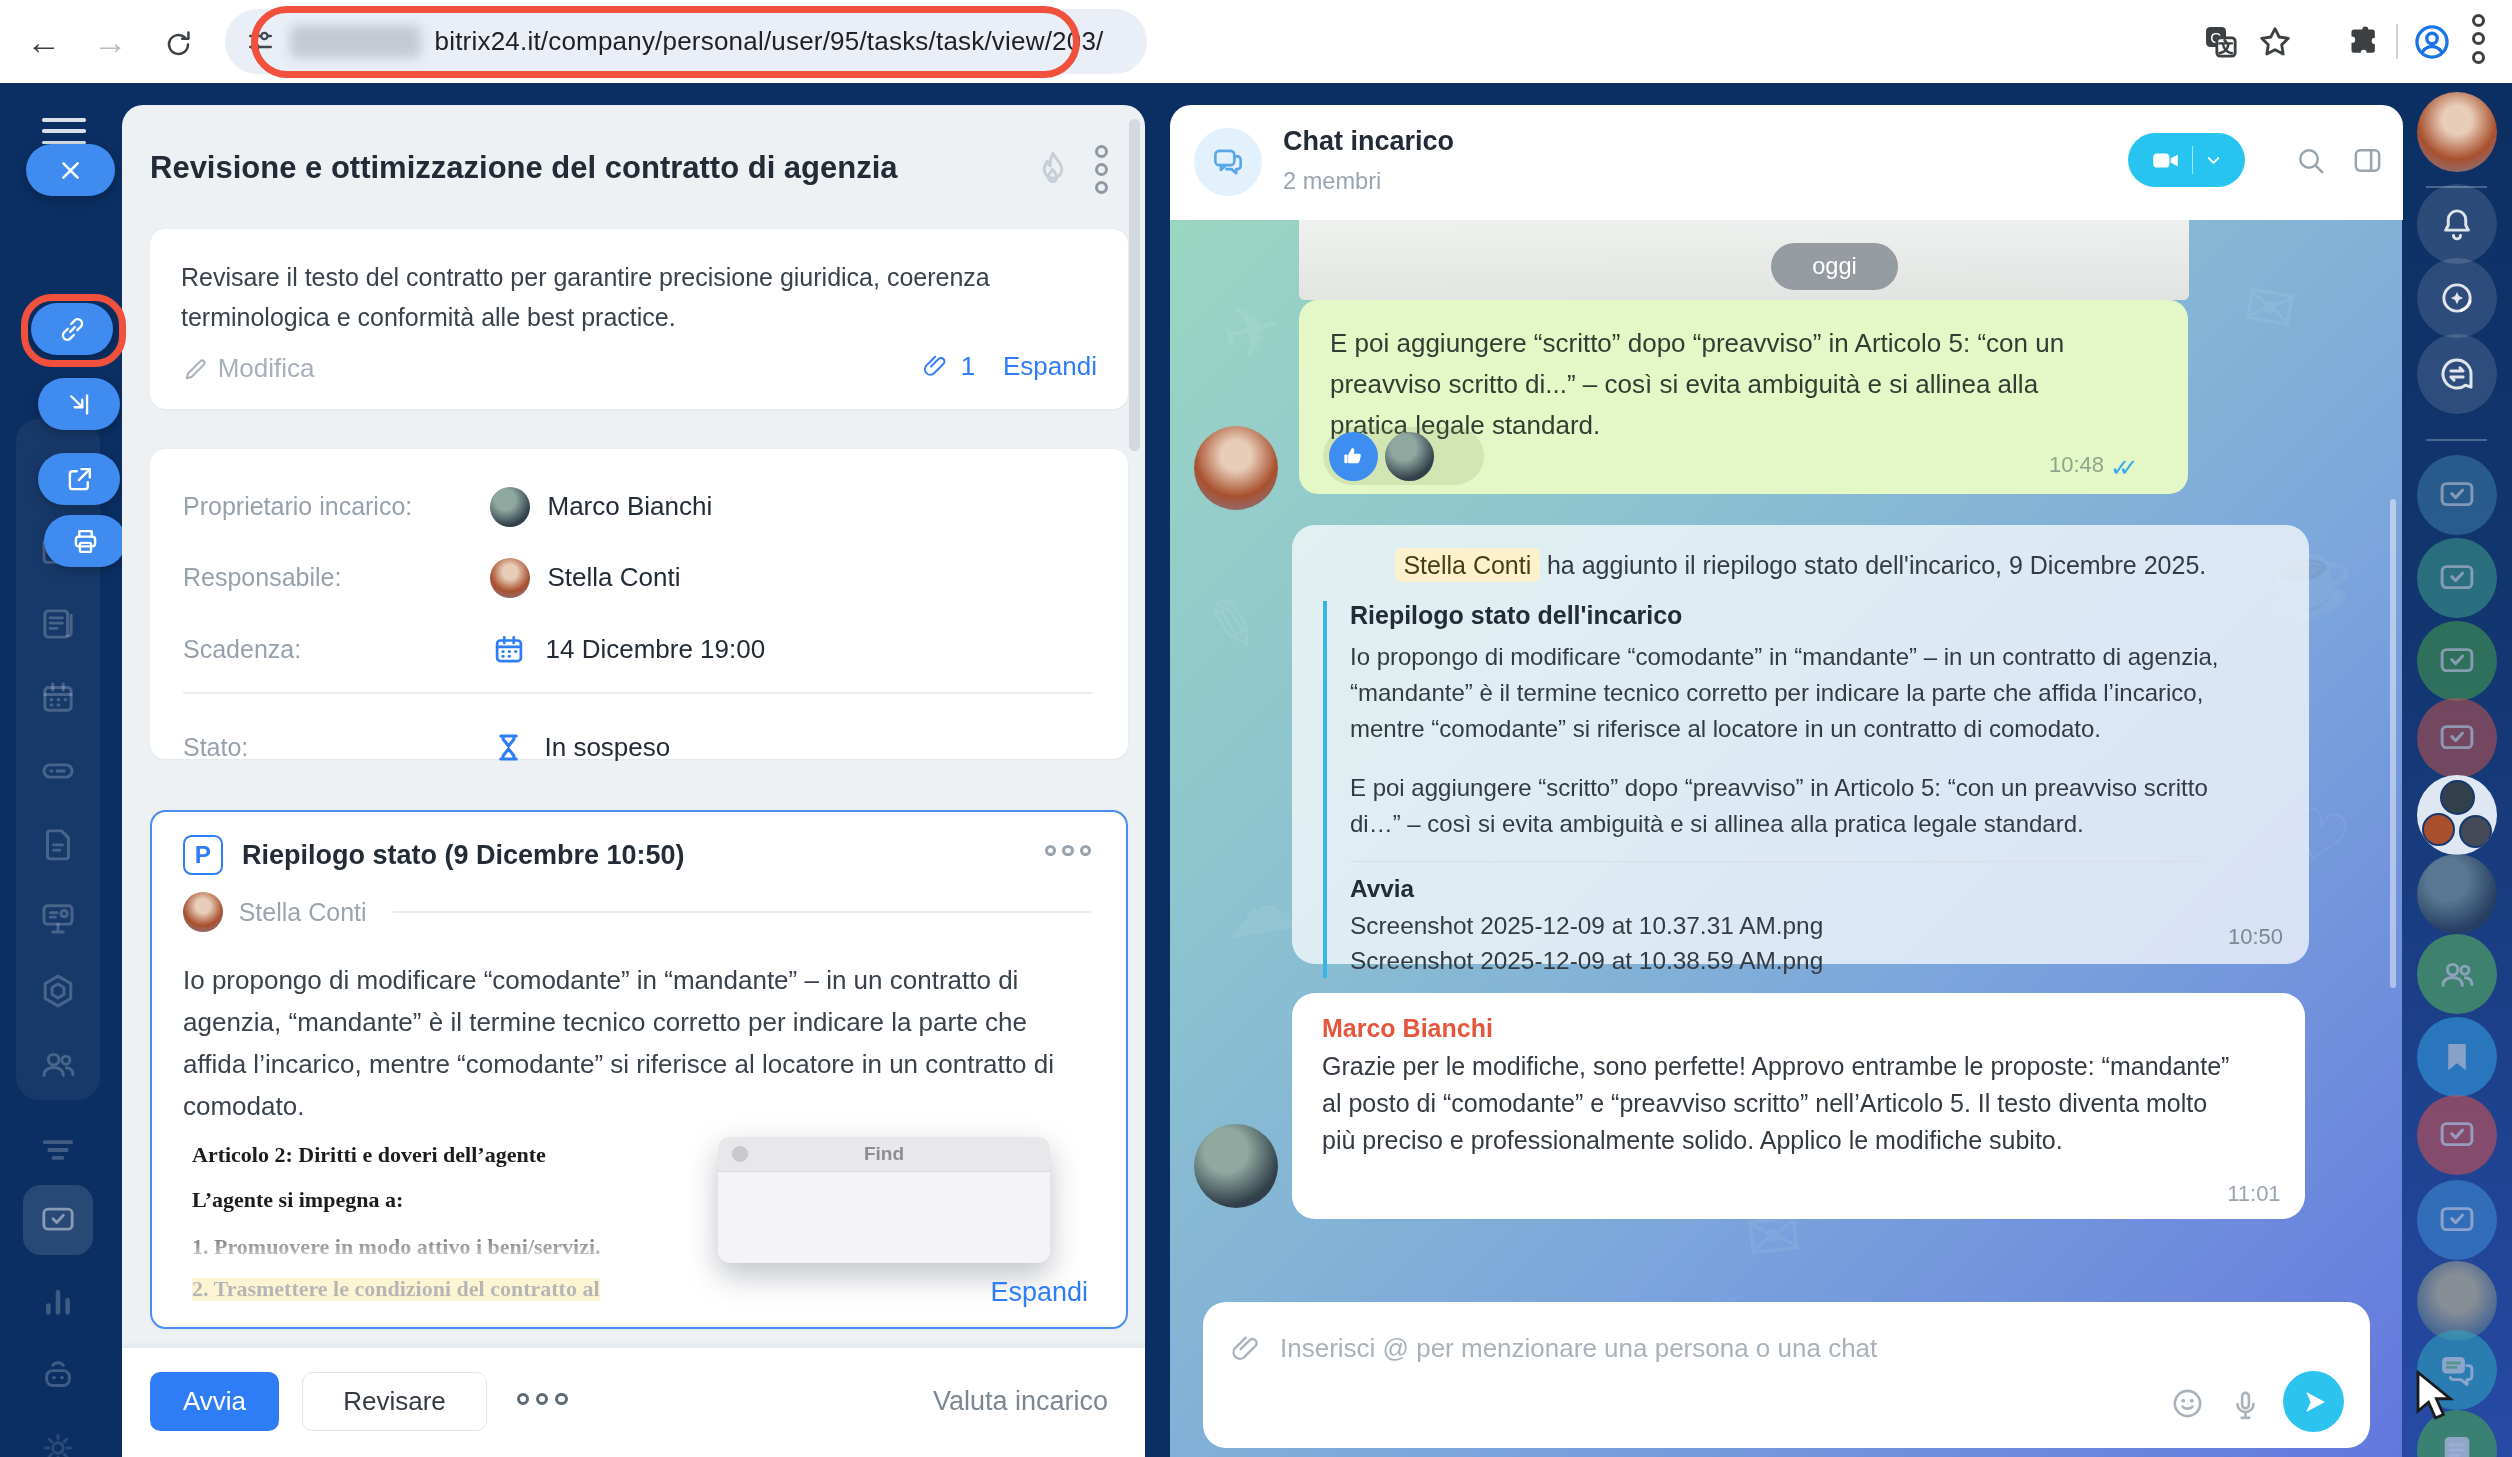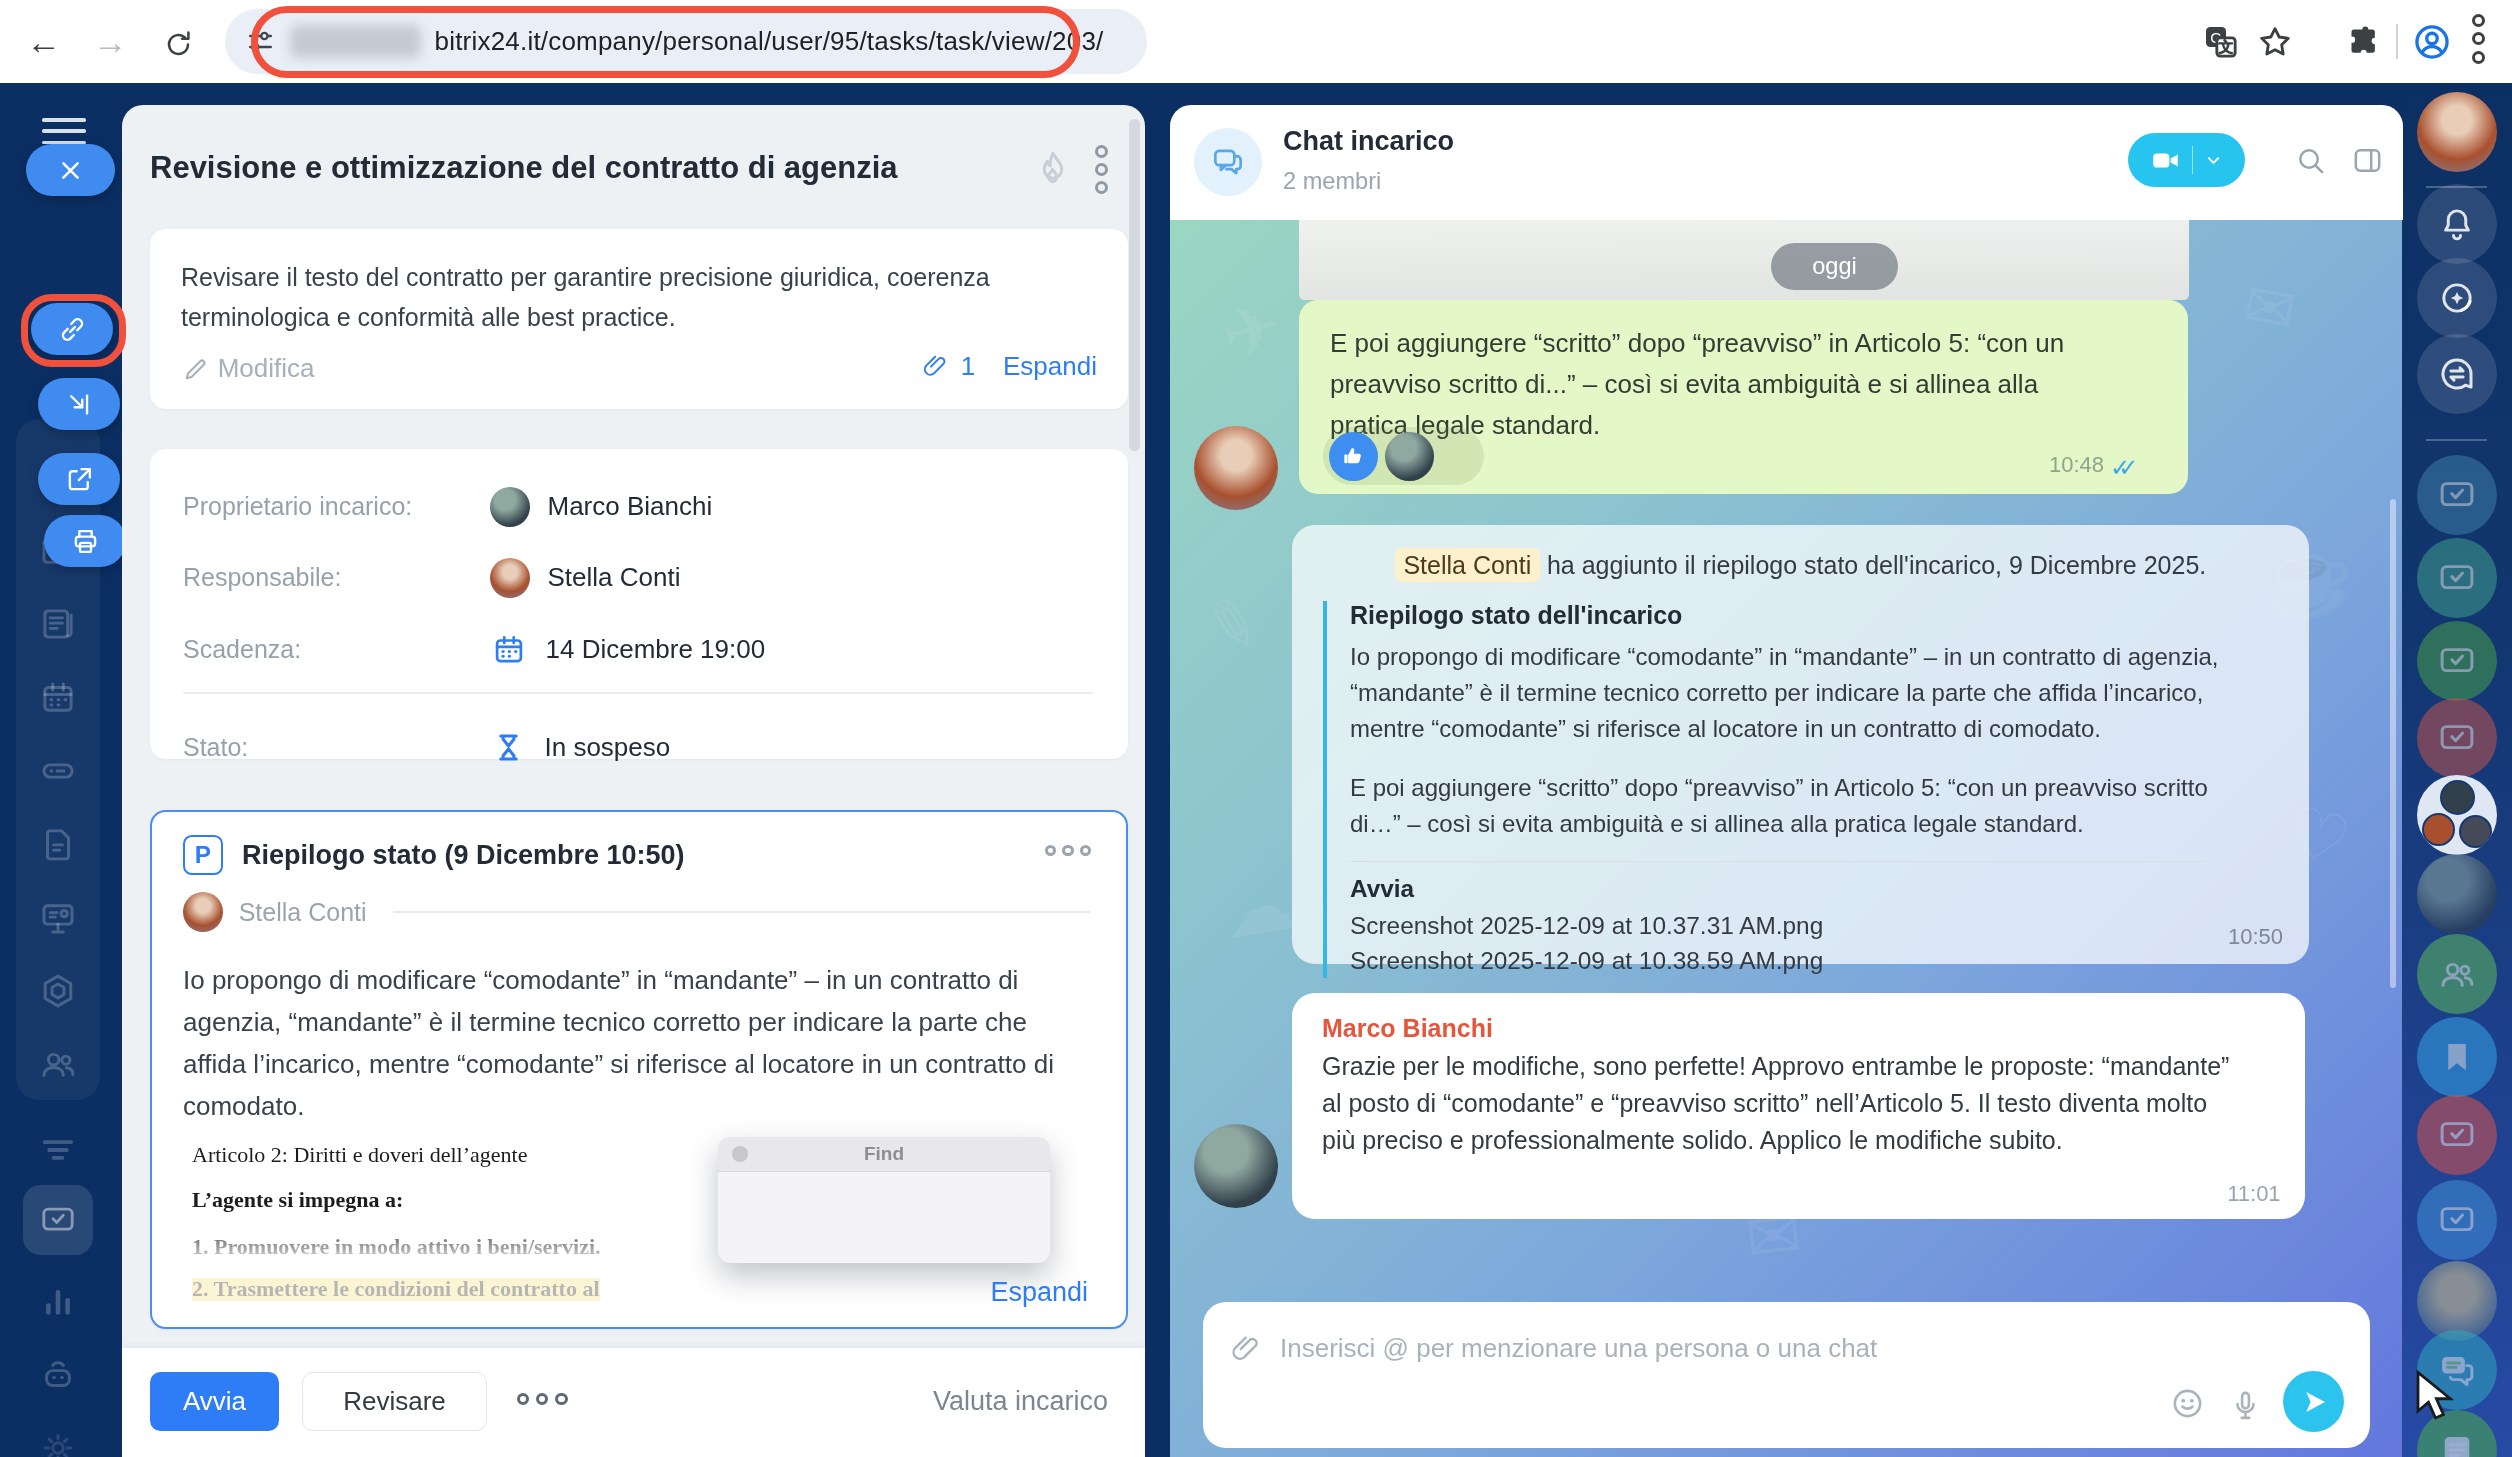--- a/index.html
+++ b/index.html
@@ -70,21 +70,21 @@
   .riep-head { position:absolute; left:31px; top:23px; display:flex; align-items:center; gap:19px; }
   .p-badge { width:40px; height:40px; border:2.6px solid #2f7df6; border-radius:8.7px; color:#2f7df6; font-weight:700; font-size:24.4px; display:flex; align-items:center; justify-content:center; }
   .riep-title { font-size:27px; font-weight:700; color:#222b36; }
   .kebab-h { position:absolute; right:35px; top:33px; display:flex; gap:6.1px; cursor:pointer; }
   .kebab-h i { width:11.3px; height:11.3px; border:3.1px solid #9aa4ae; border-radius:50%; }
   .riep-author { position:absolute; left:31px; top:80px; display:flex; align-items:center; gap:15.7px; width:908px; }
   .riep-author .name { font-size:25px; color:#9aa4ae; }
   .riep-author .line { flex:1; height:1.7px; background:#e7ebef; margin-left:10.5px; }
   .riep-para { position:absolute; left:31px; top:147px; width:912px; font-size:26px; line-height:42px; color:#39424c; }
   .doc-preview { position:absolute; left:40px; top:330px; width:899px; height:131px; font-family:"Liberation Serif", serif; color:#1c1c1c; }
-  .doc-line1 { font-size:22px; font-weight:400; }
+  .doc-line1 { font-size:22px; font-weight:700; }
   .doc-line2 { font-size:22px; font-weight:700; margin-top:19px; }
   .doc-line3 { font-size:22px; font-weight:700; margin-top:21px; }
   .doc-line4 { font-size:22px; font-weight:700; margin-top:15.7px; opacity:.32; position:relative; }
   .doc-line4 .hl { background:#f6e27a; }
   .doc-fade { position:absolute; left:0; bottom:-5.2px; width:100%; height:61px; background:linear-gradient(180deg, rgba(255,255,255,0) 0%, #ffffff 85%); }
   .find-win { position:absolute; left:566px; top:325px; width:332px; height:126px; background:#f4f4f6; border-radius:12.2px; box-shadow:0 12.2px 31px rgba(30,40,60,.28); overflow:hidden; }
   .find-tbar { height:35px; background:#e8e8ea; display:flex; align-items:center; justify-content:center; position:relative; border-bottom:0.9px solid #d8d8da; }
   .find-dot { position:absolute; left:14px; width:15.7px; height:15.7px; border-radius:50%; background:#c9c9cc; }
   .find-title { font-size:19px; color:#8d8d92; font-weight:700; }
   .find-body { display:flex; align-items:center; padding:0 12.2px; height:89px; }

